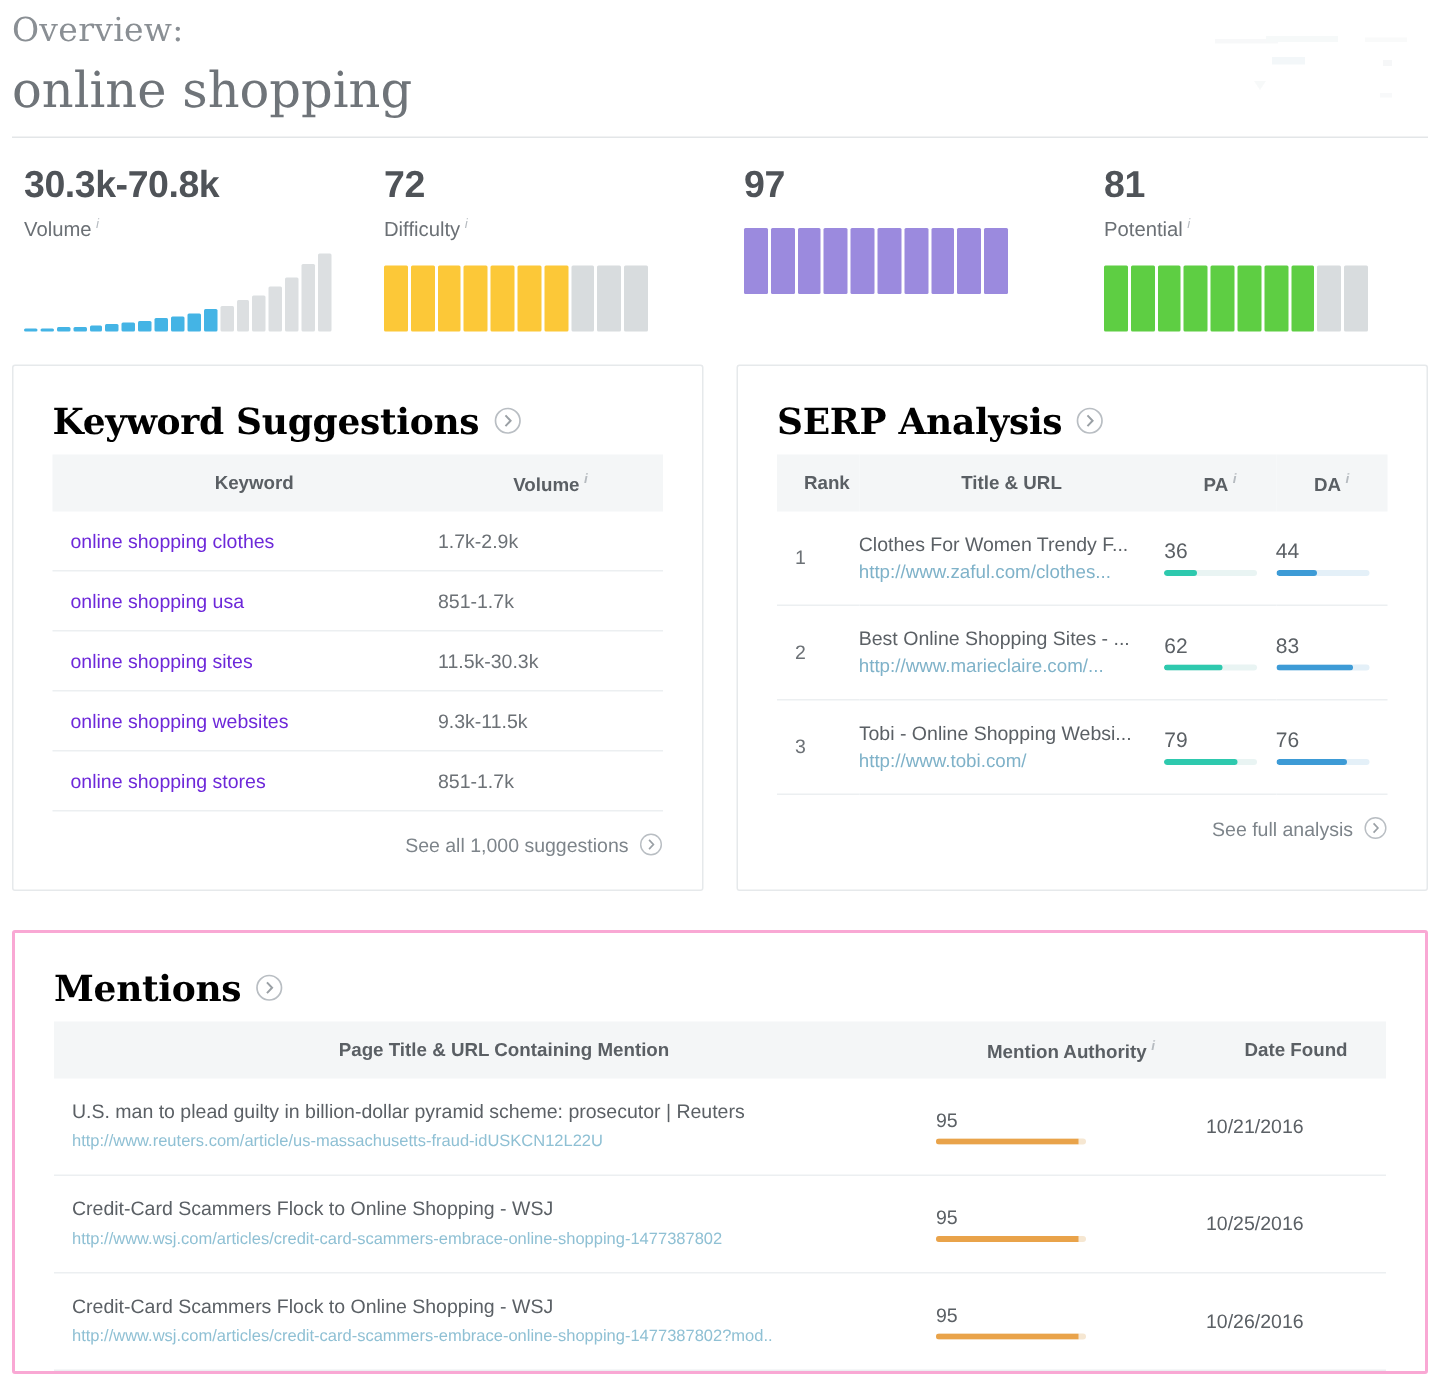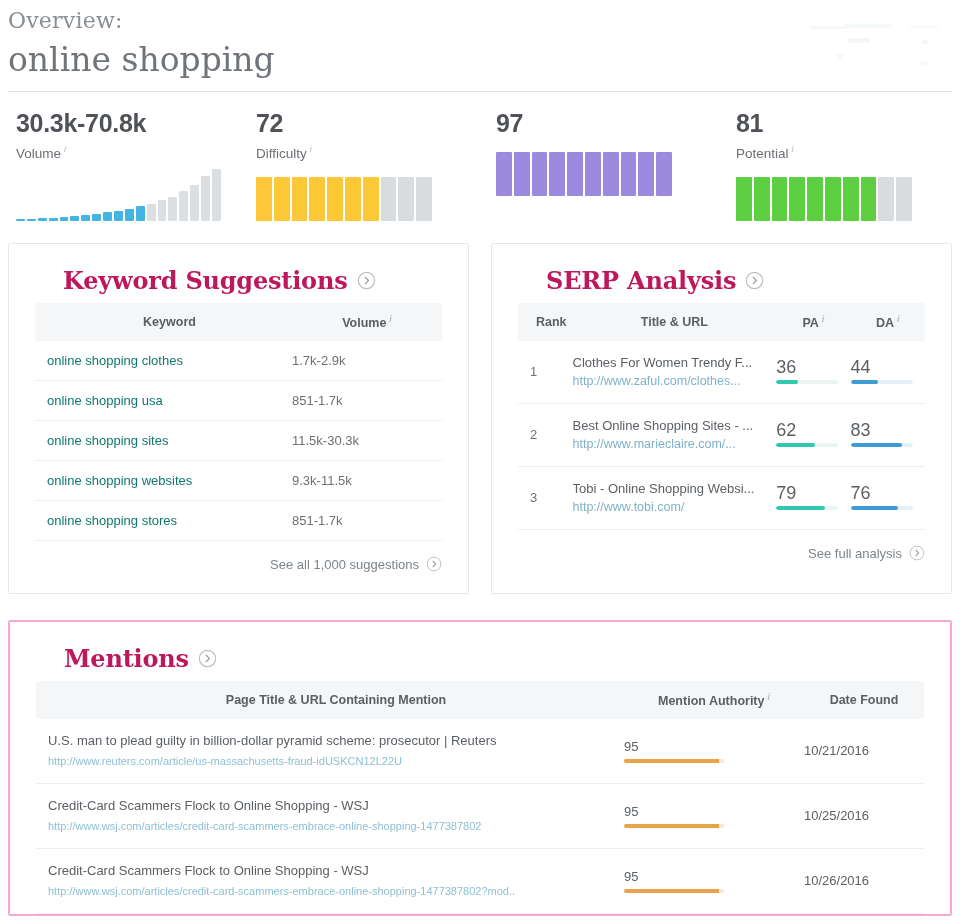--- a/index.html
+++ b/index.html
@@ -100,23 +100,22 @@
     background: #fff;
     border: 1px solid #e6e9eb;
     border-radius: 2px;
     flex: 1 1 0;
   }
   .panel-head { padding: 22px 26px 8px 26px; display: flex; align-items: center; }
   .panel-title {
     font-family: "DejaVu Serif", serif;
     font-weight: bold;
     font-size: 24px;
-    color: #be185d;
+    color: #000000;
     letter-spacing: -0.2px;
-    margin-left: 28px;
   }
   .chev {
     margin-left: 9px;
     width: 19px; height: 19px;
     flex: 0 0 auto;
   }
   .chev circle { fill: none; stroke: #b9bec3; stroke-width: 1.2; }
   .chev path { fill: none; stroke: #9aa0a5; stroke-width: 1.4; }
 
   table { width: 100%; border-collapse: collapse; }
@@ -136,21 +135,21 @@
     border-bottom: 1px solid #eceff1;
     vertical-align: middle;
   }
   tbody tr:last-child td { border-bottom: 1px solid #eceff1; }
 
   
   .kw-wrap { padding: 0 26px; }
   .kw-table th:first-child { padding-left: 12px; }
   .kw-table td:first-child { padding-left: 12px; }
   .kw-table th:nth-child(2), .kw-table td:nth-child(2) { width: 150px; }
-  .kw-table td:first-child { color: #0f766e; }
+  .kw-table td:first-child { color: #6d28d9; }
   .kw-table td:nth-child(2) { color: #6c7176; }
 
   .panel-foot {
     padding: 14px 26px 20px 26px;
     text-align: right;
   }
   .foot-link {
     font-size: 13px;
     color: #7d848a;
     display: inline-flex;
@@ -175,21 +174,21 @@
     line-height: 19px;
   }
   .serp-url {
     display: block;
     font-size: 12.5px;
     color: #7fb2c9;
     white-space: nowrap;
     overflow: hidden;
     line-height: 19px;
   }
-  .score-num { font-size: 18px; color: #5b6065; line-height: 17px; }
+  .score-num { font-size: 14px; color: #5b6065; line-height: 17px; }
   .mini-track {
     margin-top: 4px;
     height: 4px;
     width: 62px;
     background: #e9f4f3;
     border-radius: 2px;
     overflow: hidden;
   }
   .mini-track.da { background: #e4f0f8; }
   .mini-fill { height: 100%; border-radius: 2px; }

